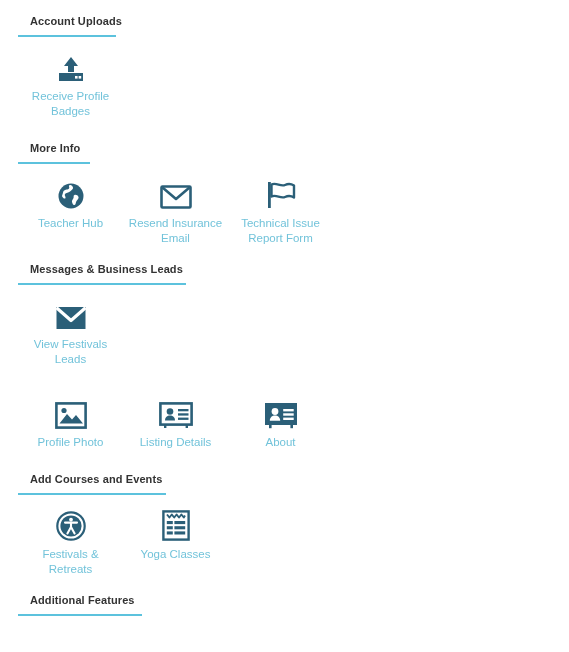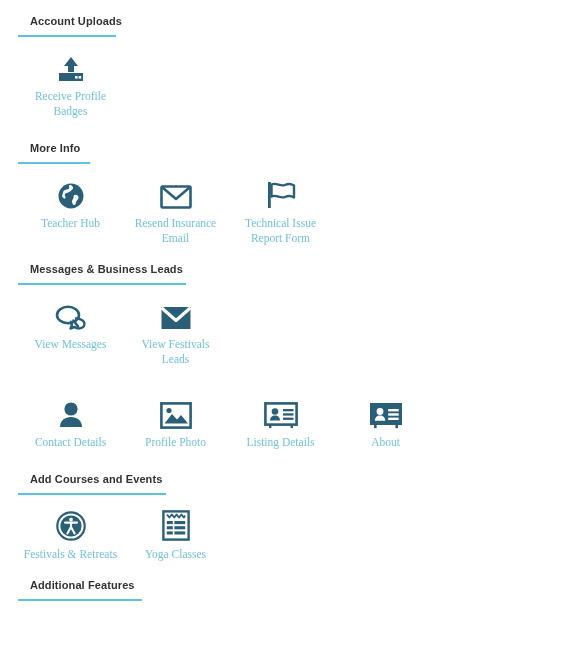--- a/index.html
+++ b/index.html
@@ -65,21 +65,21 @@
   }
   .tile-icon svg {
     display: block;
   }
   .tile-label {
     font-size: 11.5px;
     line-height: 15px;
     color: #72c3da;
     text-align: center;
     max-width: 98px;
-    font-family: Liberation Serif, serif;
+    font-family: Liberation Sans, sans-serif;
   }
   
   .section + .section { margin-top: 0; }
 </style>
 </head>
 <body>
 
 <div class="page">
 
   <div class="section" style="padding-top:14px;">
@@ -144,56 +144,37 @@
     </div>
   </div>
 
   <div class="section" style="padding-top:16px;">
     <div class="section-head">
       <span class="section-title">Messages &amp; Business Leads</span>
       <div class="section-rule" style="width:168px;"></div>
     </div>
     <div class="tiles">
 
-      <div class="tile">
-        <span class="tile-icon">
-          <svg width="32" height="26" viewBox="0 0 32 26" aria-hidden="true">
-            <ellipse cx="13" cy="10" rx="11" ry="8.2" fill="none" stroke="#2b5f78" stroke-width="2.6"></ellipse>
-            <path d="M18.5 15.5 L23 21.5" stroke="#2b5f78" stroke-width="2.6" stroke-linecap="round"></path>
-            <path d="M20 13.5 C24.5 13 29.5 15.5 29.5 19 C29.5 22 26 24 22.5 23.4 C21.2 23.2 20.4 22.6 19.6 22 L15.5 23.5 L17 20 C16 18.7 16 17 16.8 15.8" fill="none" stroke="#2b5f78" stroke-width="2.4" stroke-linejoin="round"></path>
-          </svg>
-        </span>
-        <span class="tile-label">View Messages</span>
-      </div>
 
       <div class="tile">
         <span class="tile-icon">
           <svg width="32" height="26" viewBox="0 0 32 26" aria-hidden="true">
             <path d="M1.5 2 L30.5 2 L30.5 24 L1.5 24 Z" fill="#2b5f78"></path>
             <path d="M1.5 2.8 L16 15.5 L30.5 2.8" fill="none" stroke="#ffffff" stroke-width="3.2" stroke-linejoin="round"></path>
           </svg>
         </span>
         <span class="tile-label">View Festivals Leads</span>
       </div>
 
     </div>
   </div>
 
   <div class="section" style="padding-top:16px;">
     <div class="tiles">
 
-      <div class="tile">
-        <span class="tile-icon">
-          <svg width="26" height="28" viewBox="0 0 26 28" aria-hidden="true">
-            <circle cx="13" cy="8" r="6.6" fill="#2b5f78"></circle>
-            <path d="M2 26 C2 19.5 7 16 13 16 C19 16 24 19.5 24 26 Z" fill="#2b5f78"></path>
-          </svg>
-        </span>
-        <span class="tile-label">Contact Details</span>
-      </div>
 
       <div class="tile">
         <span class="tile-icon">
           <svg width="32" height="27" viewBox="0 0 32 27" aria-hidden="true">
             <rect x="1.4" y="1.4" width="29.2" height="24.2" fill="none" stroke="#2b5f78" stroke-width="2.6"></rect>
             <circle cx="9" cy="8.5" r="2.6" fill="#2b5f78"></circle>
             <path d="M4.5 21.5 L12 12 L17 17.5 L21 13 L28 21.5 Z" fill="#2b5f78"></path>
           </svg>
         </span>
         <span class="tile-label">Profile Photo</span>

